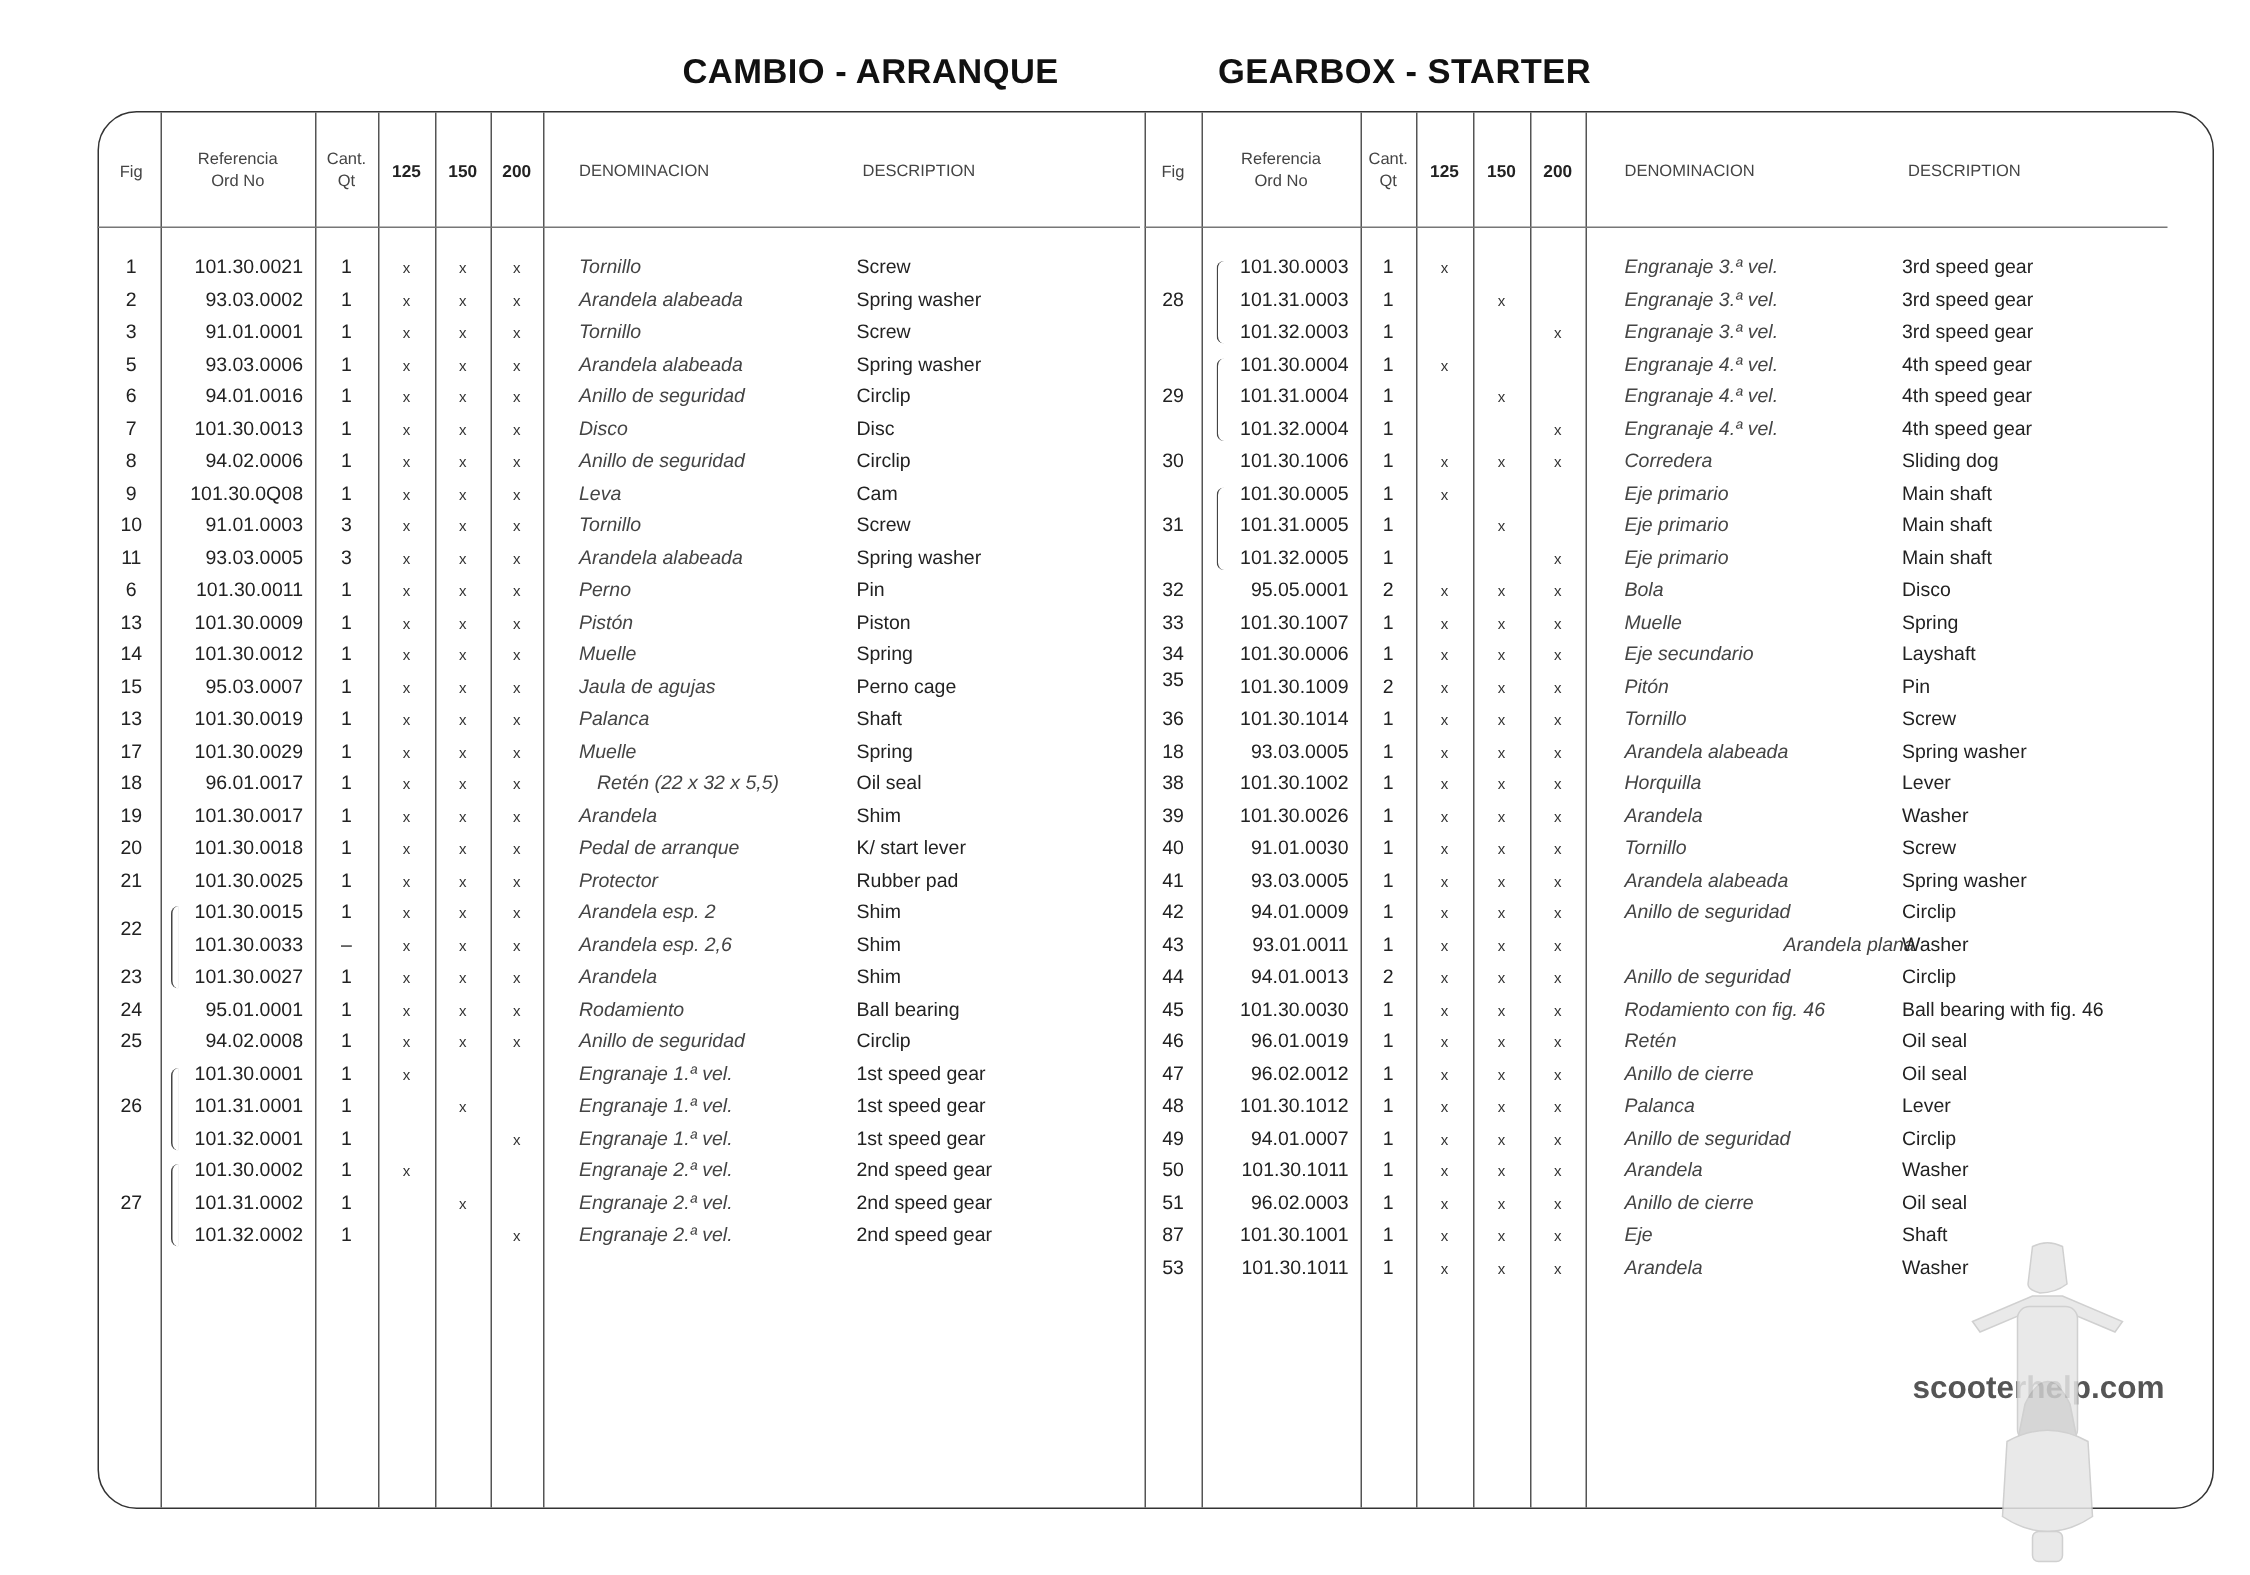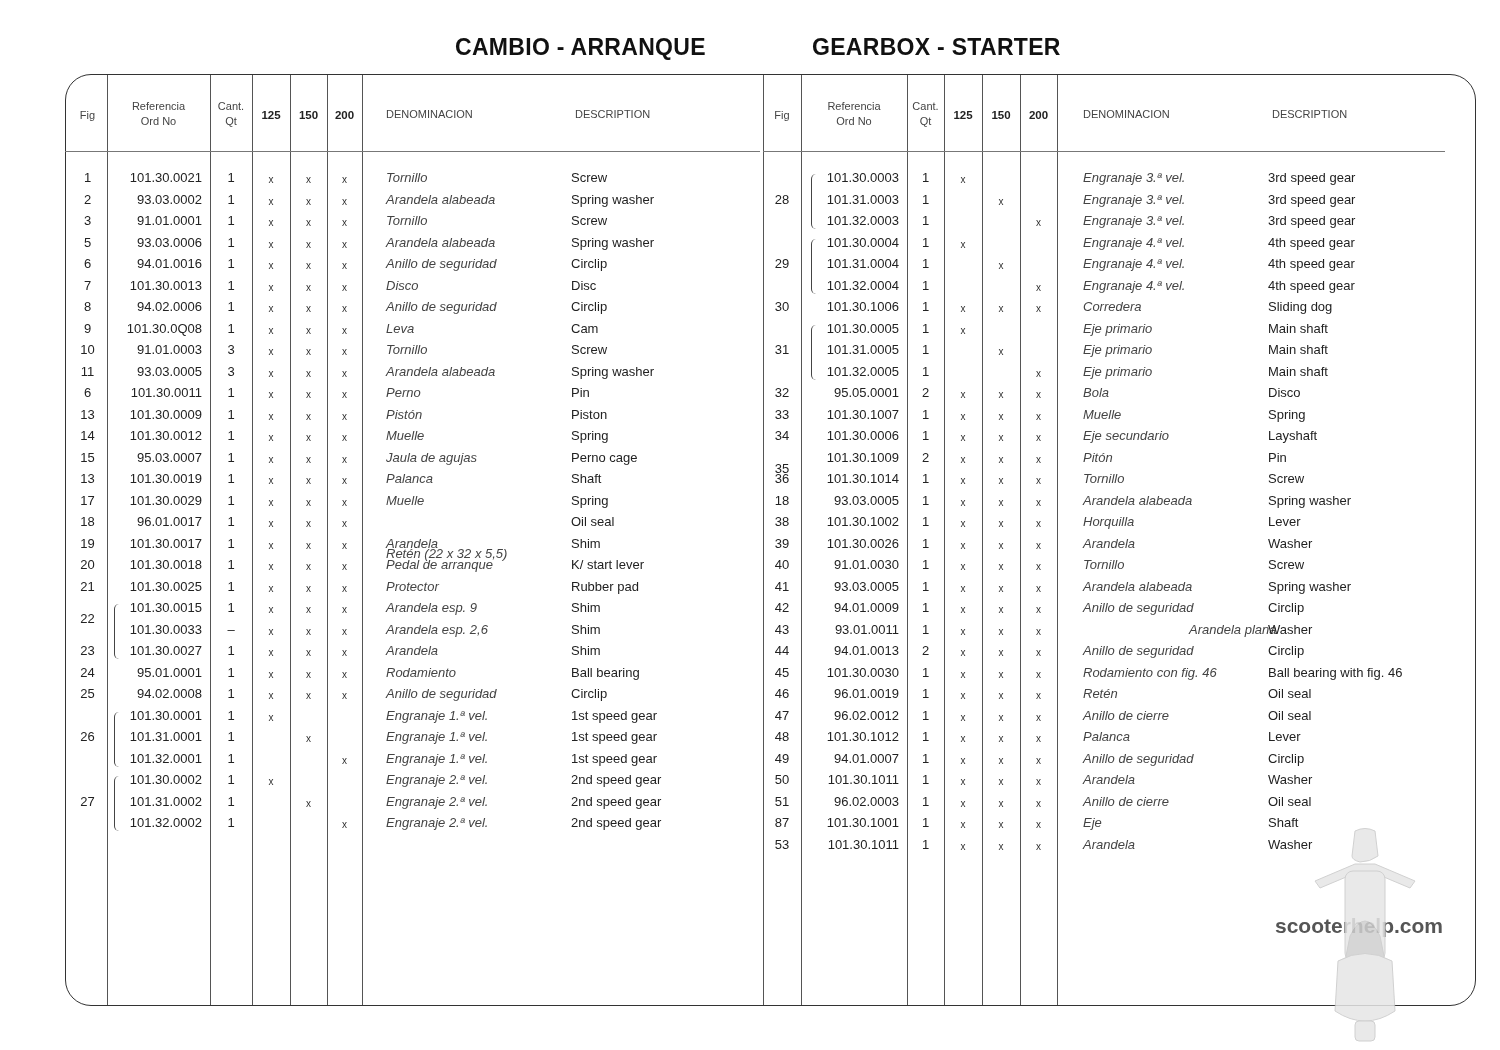--- a/index.html
+++ b/index.html
@@ -182,21 +182,21 @@
     <div class="cell mark" style="left: 290px; width: 37px; top: 494.5px;">x</div>
     <div class="cell mark" style="left: 327px; width: 35px; top: 494.5px;">x</div>
     <div class="cell den" style="left: 386px; top: 492.5px;">Muelle</div>
     <div class="cell desc" style="left: 571px; top: 492.5px;">Spring</div>
     <div class="cell fig" style="left: 68px; width: 39px; top: 514px;">18</div>
     <div class="cell ref" style="left: 112px; width: 90px; top: 514px;">96.01.0017</div>
     <div class="cell qty" style="left: 210px; width: 42px; top: 514px;">1</div>
     <div class="cell mark" style="left: 252px; width: 38px; top: 516px;">x</div>
     <div class="cell mark" style="left: 290px; width: 37px; top: 516px;">x</div>
     <div class="cell mark" style="left: 327px; width: 35px; top: 516px;">x</div>
-    <div class="cell den" style="left: 386px; top: 514px; margin-top: 32px;">Retén (22 x 32 x 5,5)</div>
+    <div class="cell den" style="left: 398px; top: 514px;">Retén (22 x 32 x 5,5)</div>
     <div class="cell desc" style="left: 571px; top: 514px;">Oil seal</div>
     <div class="cell fig" style="left: 68px; width: 39px; top: 535.5px;">19</div>
     <div class="cell ref" style="left: 112px; width: 90px; top: 535.5px;">101.30.0017</div>
     <div class="cell qty" style="left: 210px; width: 42px; top: 535.5px;">1</div>
     <div class="cell mark" style="left: 252px; width: 38px; top: 537.5px;">x</div>
     <div class="cell mark" style="left: 290px; width: 37px; top: 537.5px;">x</div>
     <div class="cell mark" style="left: 327px; width: 35px; top: 537.5px;">x</div>
     <div class="cell den" style="left: 386px; top: 535.5px;">Arandela</div>
     <div class="cell desc" style="left: 571px; top: 535.5px;">Shim</div>
     <div class="cell fig" style="left: 68px; width: 39px; top: 557px;">20</div>
@@ -214,21 +214,21 @@
     <div class="cell mark" style="left: 290px; width: 37px; top: 580.5px;">x</div>
     <div class="cell mark" style="left: 327px; width: 35px; top: 580.5px;">x</div>
     <div class="cell den" style="left: 386px; top: 578.5px;">Protector</div>
     <div class="cell desc" style="left: 571px; top: 578.5px;">Rubber pad</div>
     <div class="cell fig" style="left: 68px; width: 39px; top: 600px;"></div>
     <div class="cell ref" style="left: 112px; width: 90px; top: 600px;">101.30.0015</div>
     <div class="cell qty" style="left: 210px; width: 42px; top: 600px;">1</div>
     <div class="cell mark" style="left: 252px; width: 38px; top: 602px;">x</div>
     <div class="cell mark" style="left: 290px; width: 37px; top: 602px;">x</div>
     <div class="cell mark" style="left: 327px; width: 35px; top: 602px;">x</div>
-    <div class="cell den" style="left: 386px; top: 600px;">Arandela esp. 9</div>
+    <div class="cell den" style="left: 386px; top: 600px;">Arandela esp. 2</div>
     <div class="cell desc" style="left: 571px; top: 600px;">Shim</div>
     <div class="cell fig" style="left: 68px; width: 39px; top: 621.5px;"></div>
     <div class="cell ref" style="left: 112px; width: 90px; top: 621.5px;">101.30.0033</div>
     <div class="cell qty" style="left: 210px; width: 42px; top: 621.5px;">–</div>
     <div class="cell mark" style="left: 252px; width: 38px; top: 623.5px;">x</div>
     <div class="cell mark" style="left: 290px; width: 37px; top: 623.5px;">x</div>
     <div class="cell mark" style="left: 327px; width: 35px; top: 623.5px;">x</div>
     <div class="cell den" style="left: 386px; top: 621.5px;">Arandela esp. 2,6</div>
     <div class="cell desc" style="left: 571px; top: 621.5px;">Shim</div>
     <div class="cell fig" style="left: 68px; width: 39px; top: 643px;">23</div>
@@ -421,21 +421,21 @@
     <div class="cell den" style="left: 1083px; top: 406.5px;">Muelle</div>
     <div class="cell desc" style="left: 1268px; top: 406.5px;">Spring</div>
     <div class="cell fig" style="left: 763px; width: 38px; top: 428px;">34</div>
     <div class="cell ref" style="left: 808px; width: 91px; top: 428px;">101.30.0006</div>
     <div class="cell qty" style="left: 907px; width: 37px; top: 428px;">1</div>
     <div class="cell mark" style="left: 944px; width: 38px; top: 430px;">x</div>
     <div class="cell mark" style="left: 982px; width: 38px; top: 430px;">x</div>
     <div class="cell mark" style="left: 1020px; width: 37px; top: 430px;">x</div>
     <div class="cell den" style="left: 1083px; top: 428px;">Eje secundario</div>
     <div class="cell desc" style="left: 1268px; top: 428px;">Layshaft</div>
-    <div class="cell fig" style="left: 763px; width: 38px; top: 461px; text-align: center;">35</div>
+    <div class="cell fig" style="left: 763px; width: 38px; top: 445px; text-align: center;">35</div>
     <div class="cell ref" style="left: 808px; width: 91px; top: 449.5px;">101.30.1009</div>
     <div class="cell qty" style="left: 907px; width: 37px; top: 449.5px;">2</div>
     <div class="cell mark" style="left: 944px; width: 38px; top: 451.5px;">x</div>
     <div class="cell mark" style="left: 982px; width: 38px; top: 451.5px;">x</div>
     <div class="cell mark" style="left: 1020px; width: 37px; top: 451.5px;">x</div>
     <div class="cell den" style="left: 1083px; top: 449.5px;">Pitón</div>
     <div class="cell desc" style="left: 1268px; top: 449.5px;">Pin</div>
     <div class="cell fig" style="left: 763px; width: 38px; top: 471px;">36</div>
     <div class="cell ref" style="left: 808px; width: 91px; top: 471px;">101.30.1014</div>
     <div class="cell qty" style="left: 907px; width: 37px; top: 471px;">1</div>

